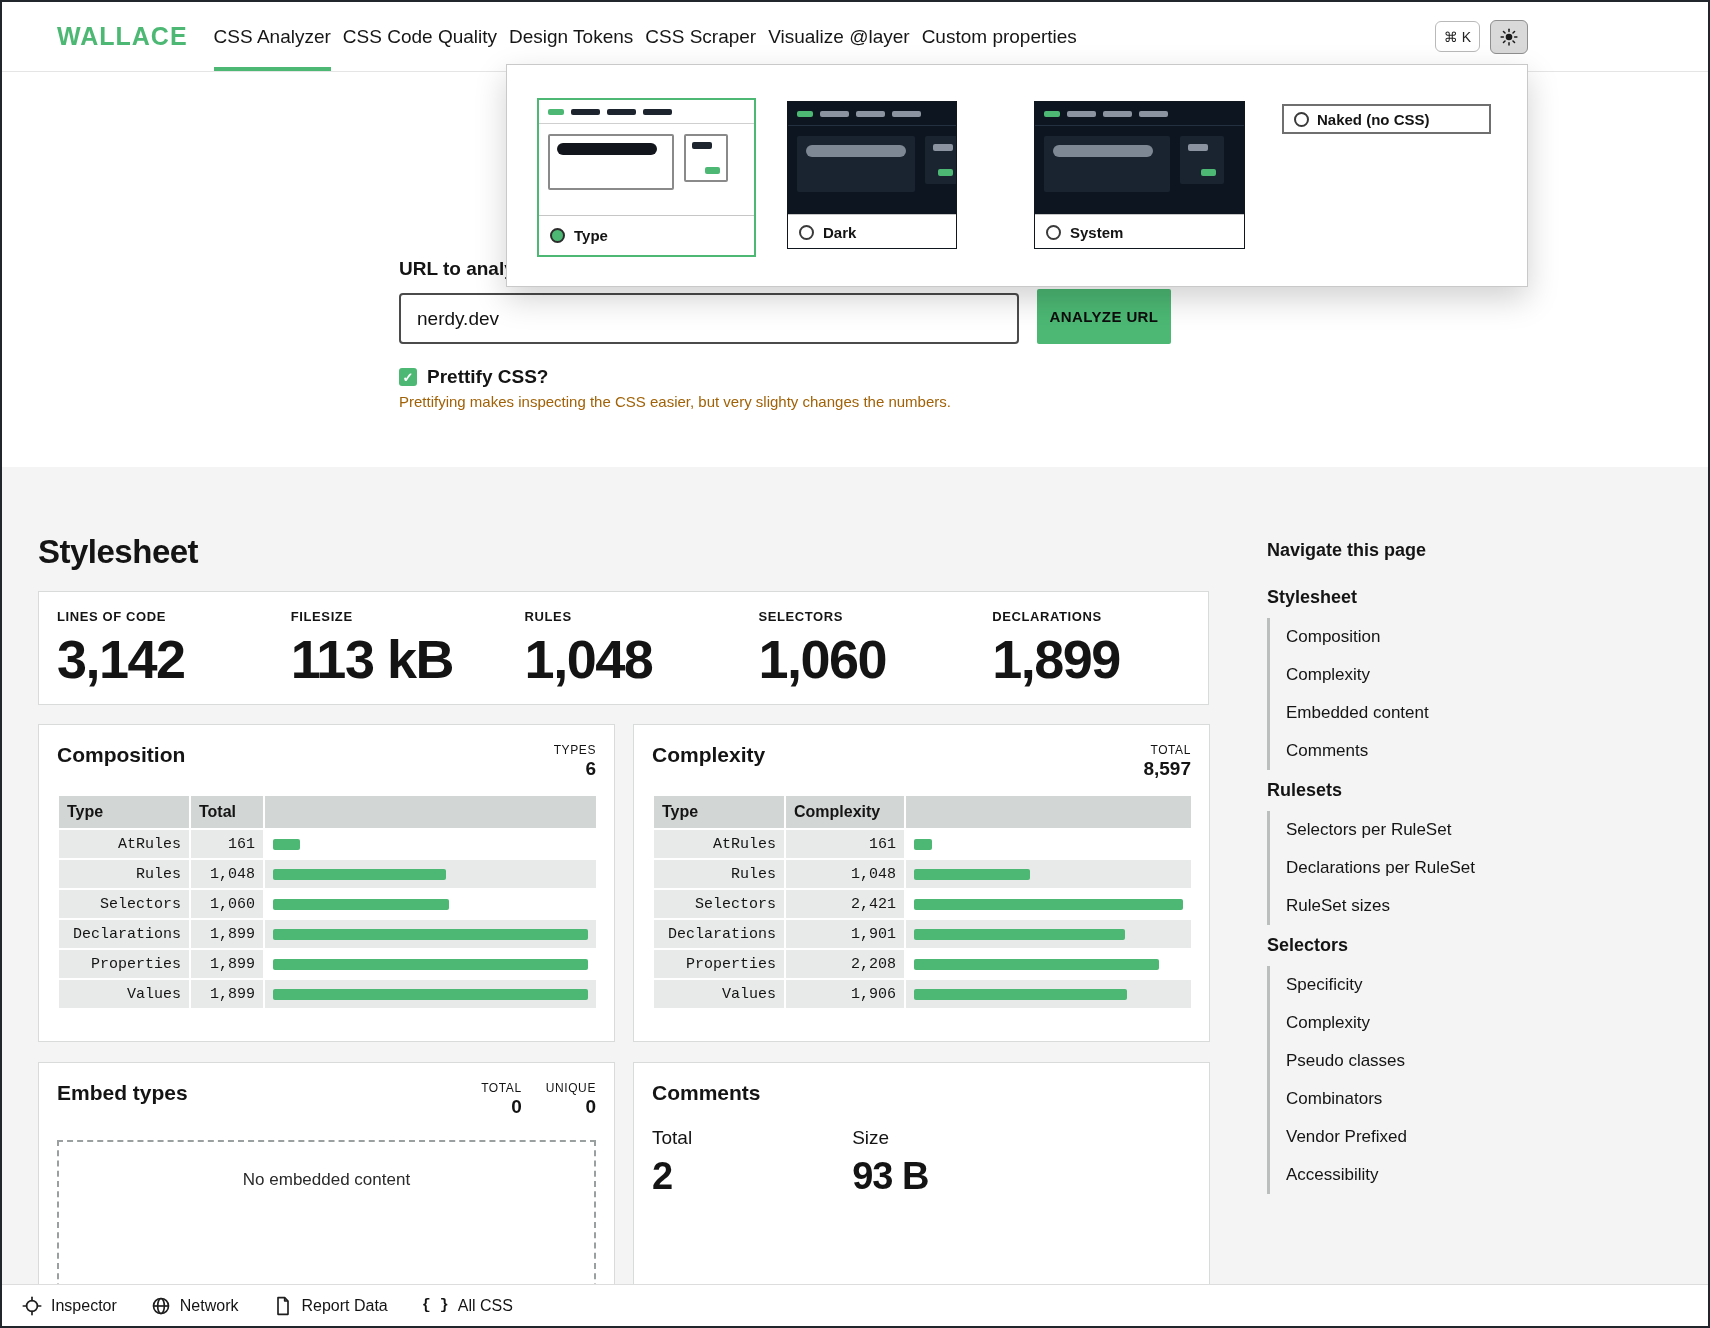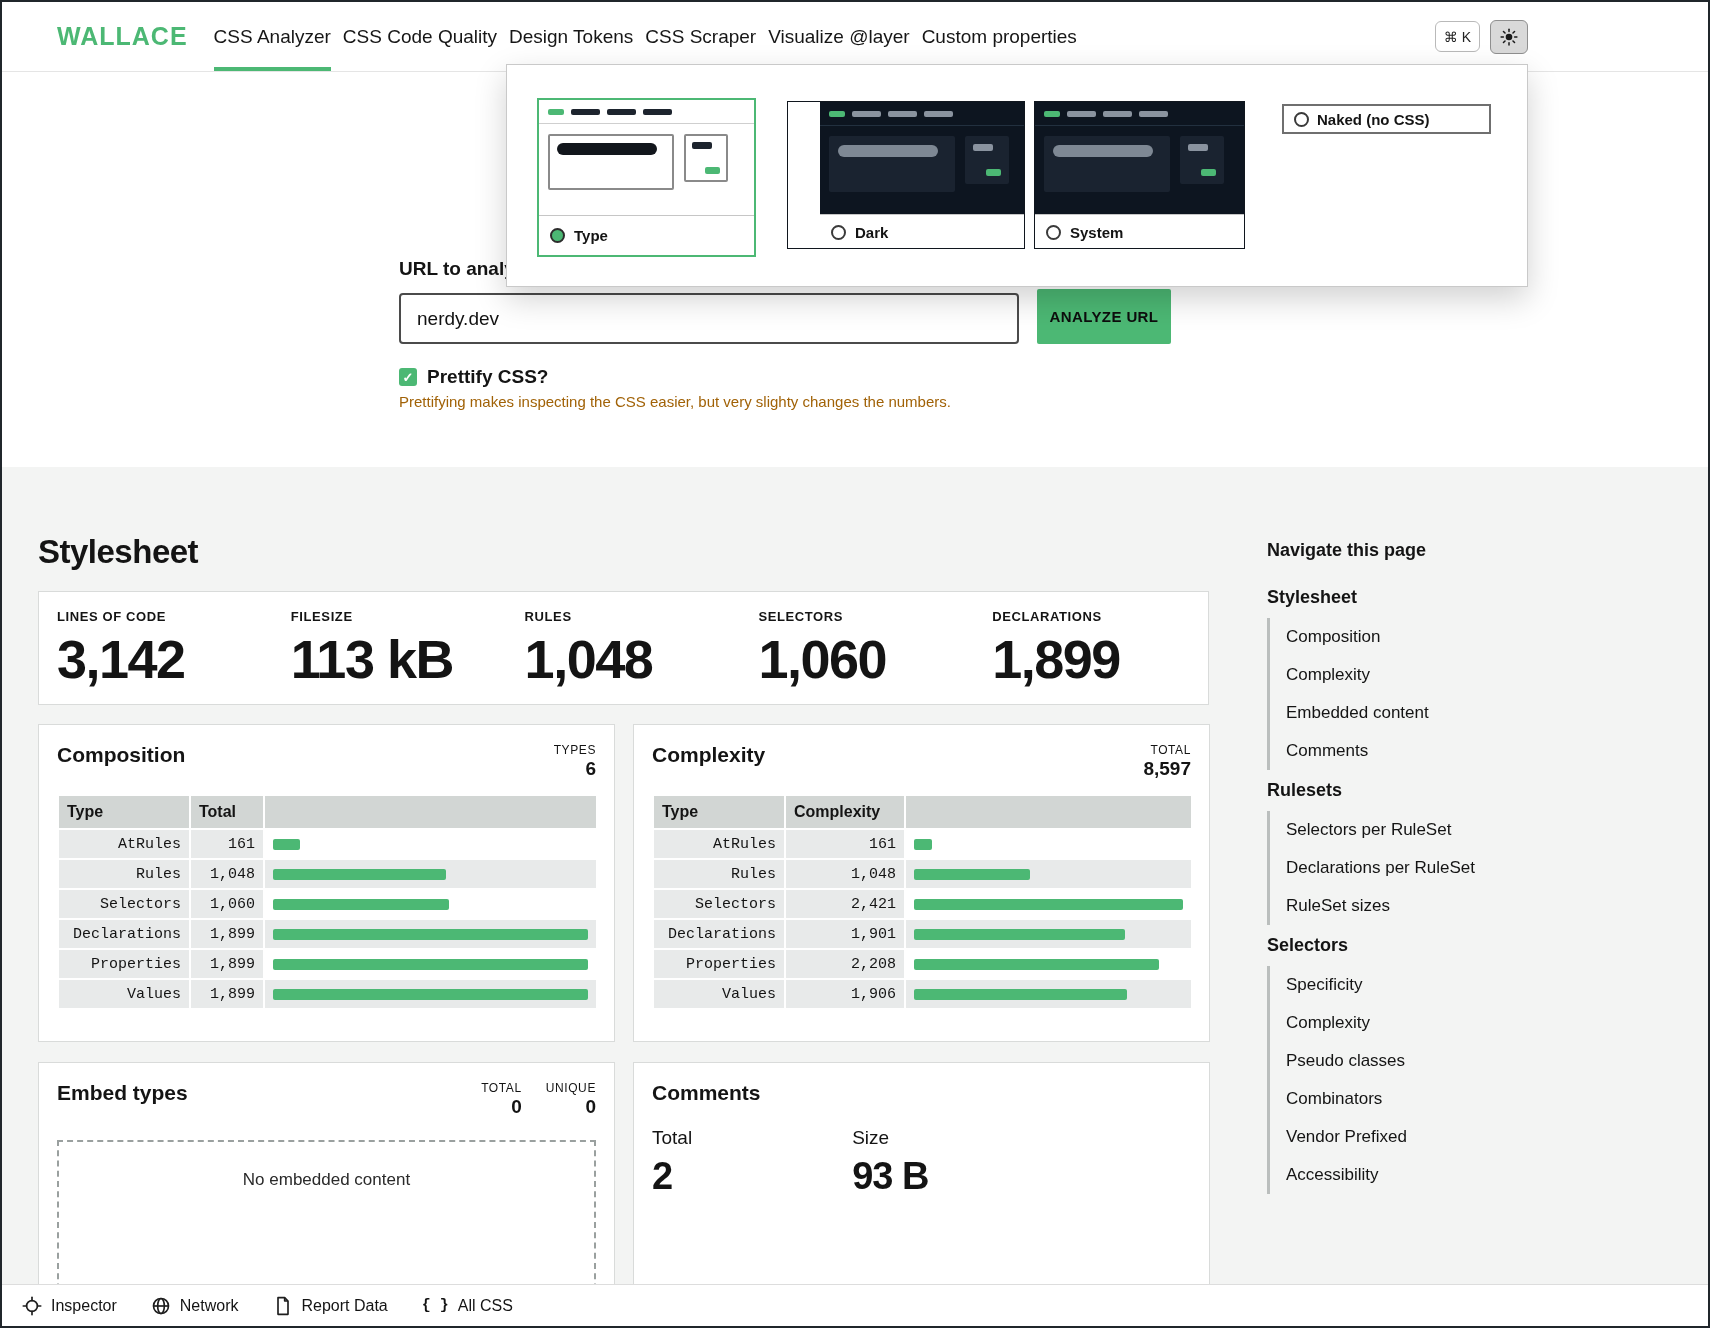--- a/index.html
+++ b/index.html
@@ -34,21 +34,21 @@
   .theme-btn{height:34px;width:38px;border:1px solid #8f8f8f;border-radius:6px;background:#d9d9d9;display:flex;align-items:center;justify-content:center;cursor:pointer;}
 
   
   .theme-dropdown{
     position:absolute;top:62px;right:180px;width:1022px;height:223px;background:#fff;
     border:1px solid #c9c9c9;box-shadow:0 12px 30px rgba(0,0,0,.18);z-index:60;
   }
   .theme-card{position:absolute;background:#fff;border:1px solid #10161e;overflow:hidden;cursor:pointer;}
   .theme-card.selected{border:2px solid var(--accent);}
   .tc-light{left:30px;top:33px;width:219px;height:159px;}
-  .tc-dark{left:280px;top:36px;width:238px;height:148px;padding-left:32px;}
+  .tc-dark{left:280px;top:36px;width:170px;height:148px;}
   .tc-system{left:527px;top:36px;width:211px;height:148px;}
   .preview{height:112px;padding:9px;}
   .tc-light .preview{height:115px;}
   .preview.light-p{background:#fff;}
   .preview.dark-p{background:var(--dark-preview);}
   .mini-nav{display:flex;align-items:center;gap:7px;}
   .dash{height:6px;border-radius:2px;display:inline-block;}
   .dash.green{width:16px;background:var(--accent);}
   .dash.dark{width:29px;background:#1d242e;}
   .dash.gray{width:29px;background:#8a939f;}

